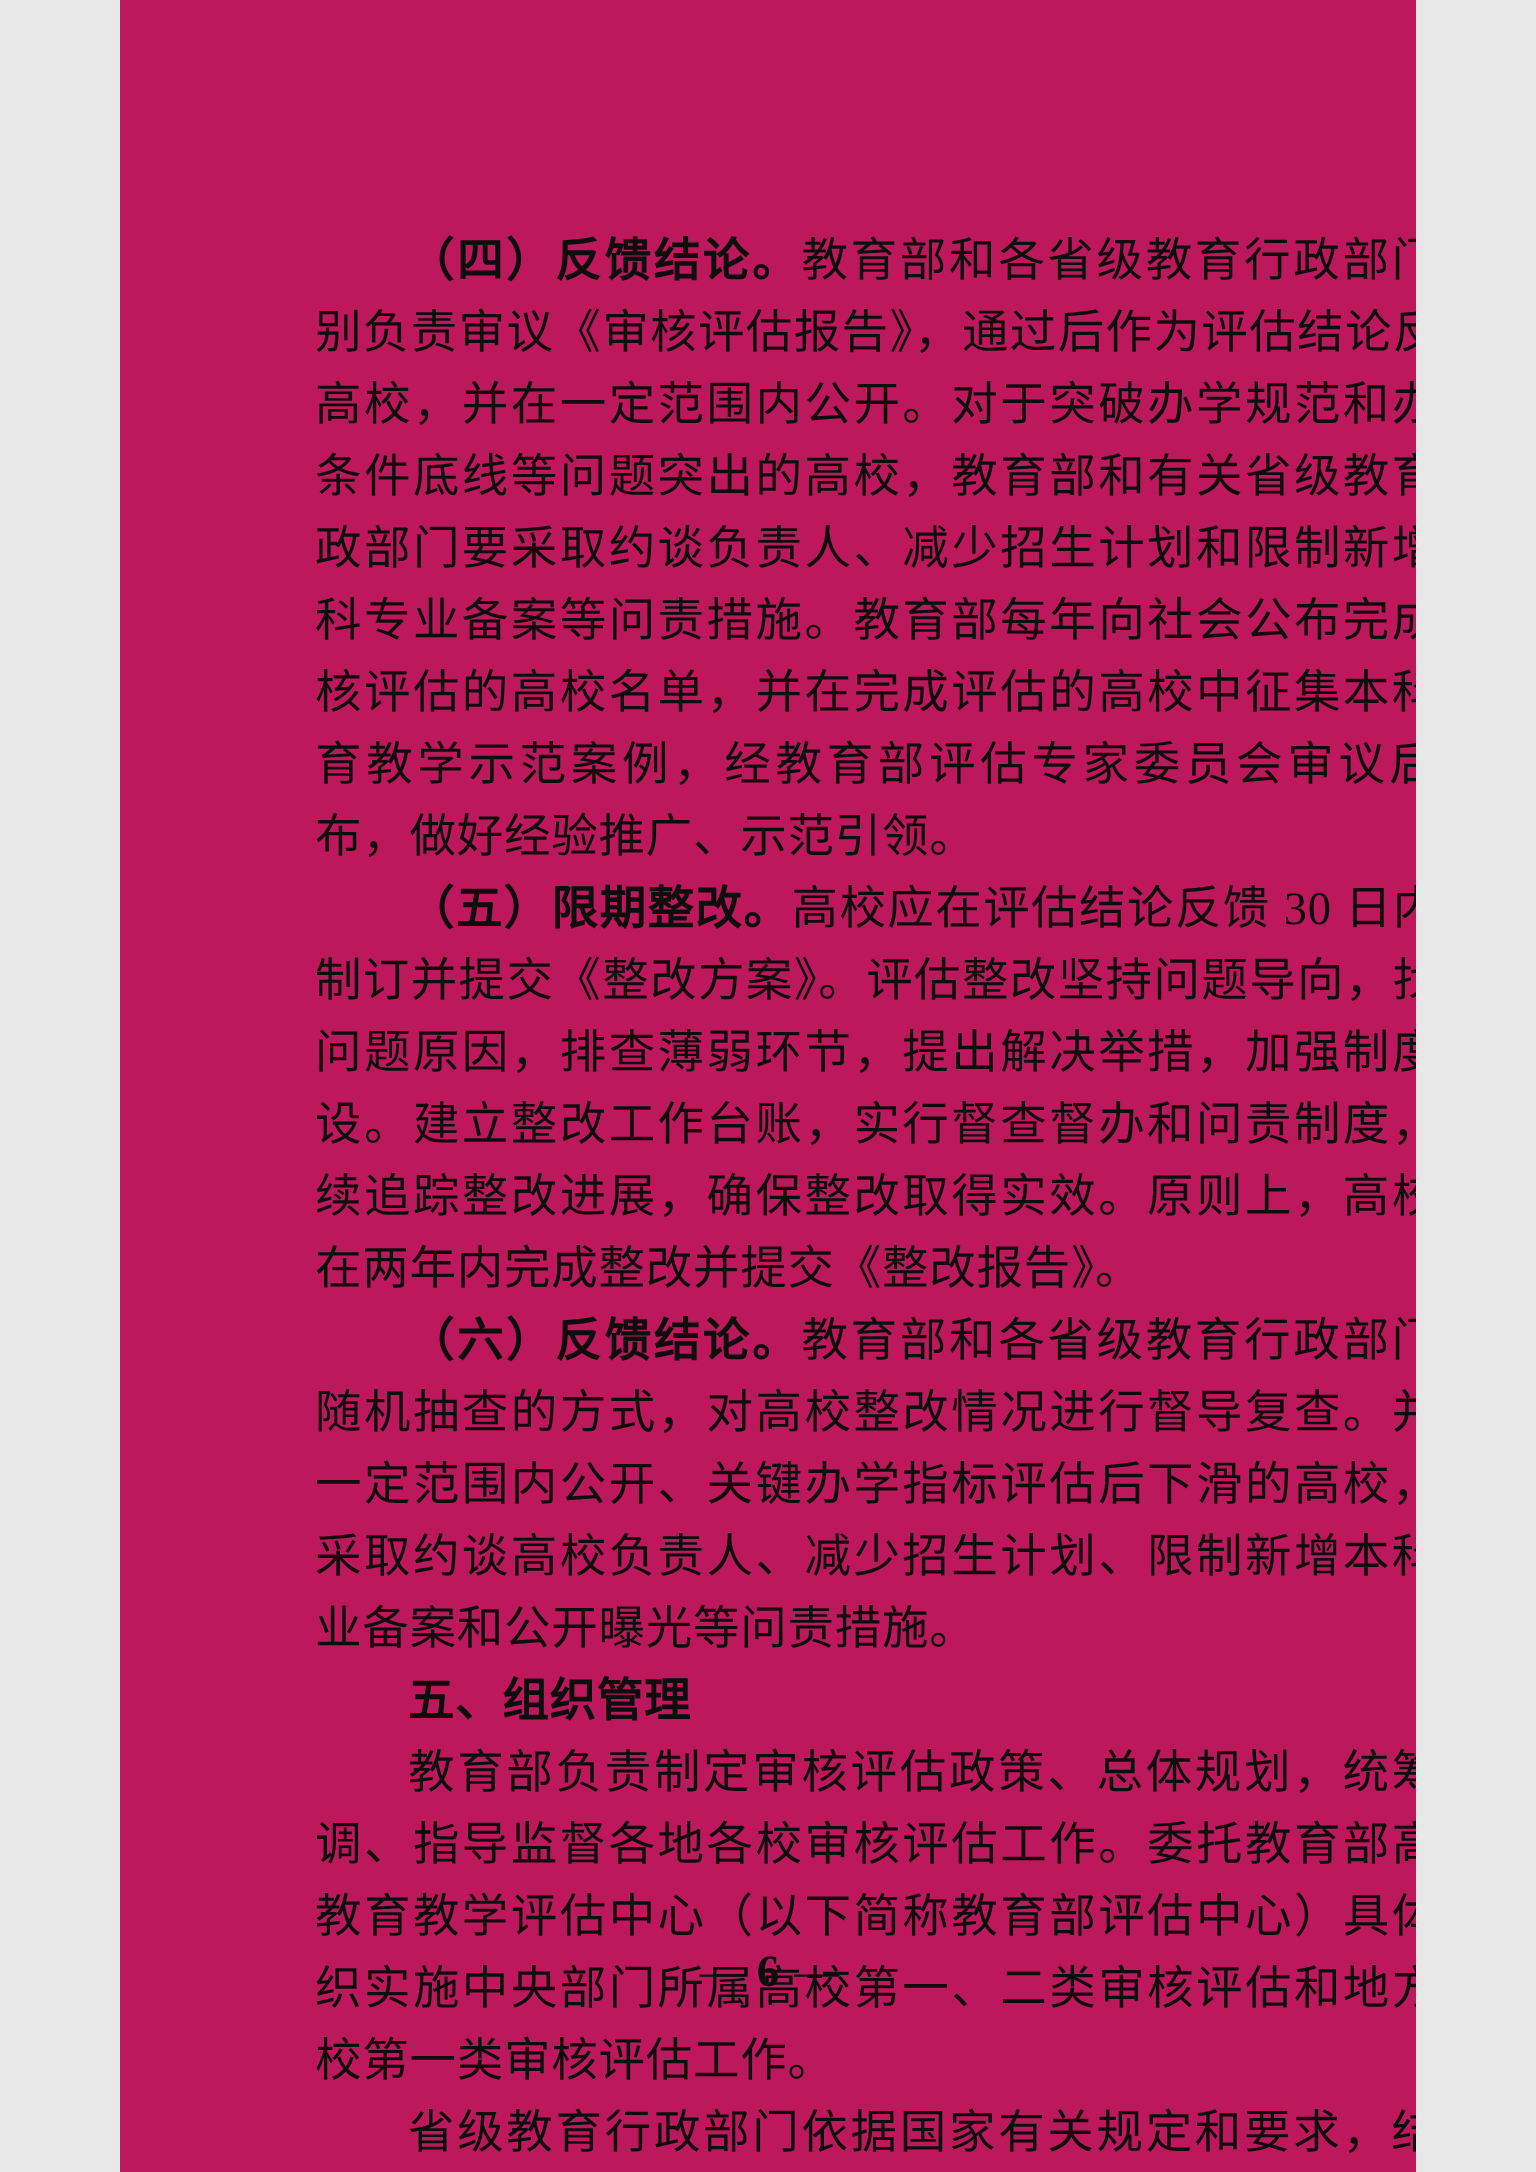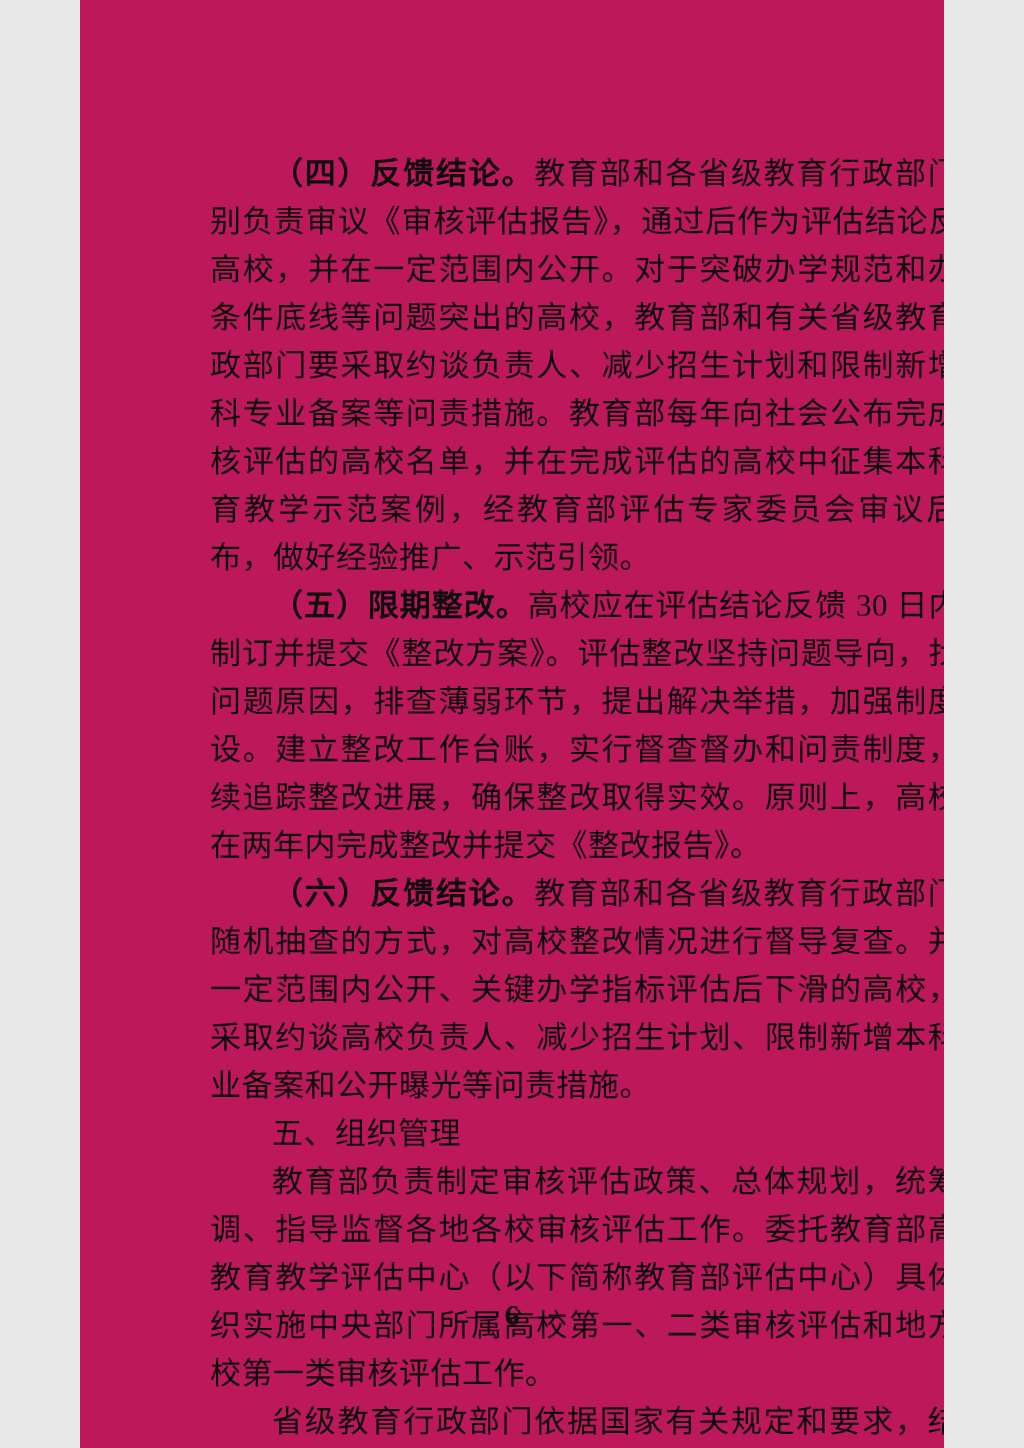--- a/index.html
+++ b/index.html
@@ -34,21 +34,21 @@
     word-break: break-all;
   }
   .item-label {
     font-family: "Liberation Sans", "DejaVu Sans", sans-serif;
     font-weight: bold;
   }
   .section-heading {
     margin: 0;
     text-indent: 2em;
     font-family: "Liberation Sans", "DejaVu Sans", sans-serif;
-    font-weight: normal;
+    font-weight: bold;
     font-size: 31px;
     line-height: 48px;
   }
   .footer {
     position: absolute;
     left: 0;
     top: 1295px;
     width: 100%;
     text-align: center;
     font-family: "Liberation Serif", "DejaVu Serif", serif;

